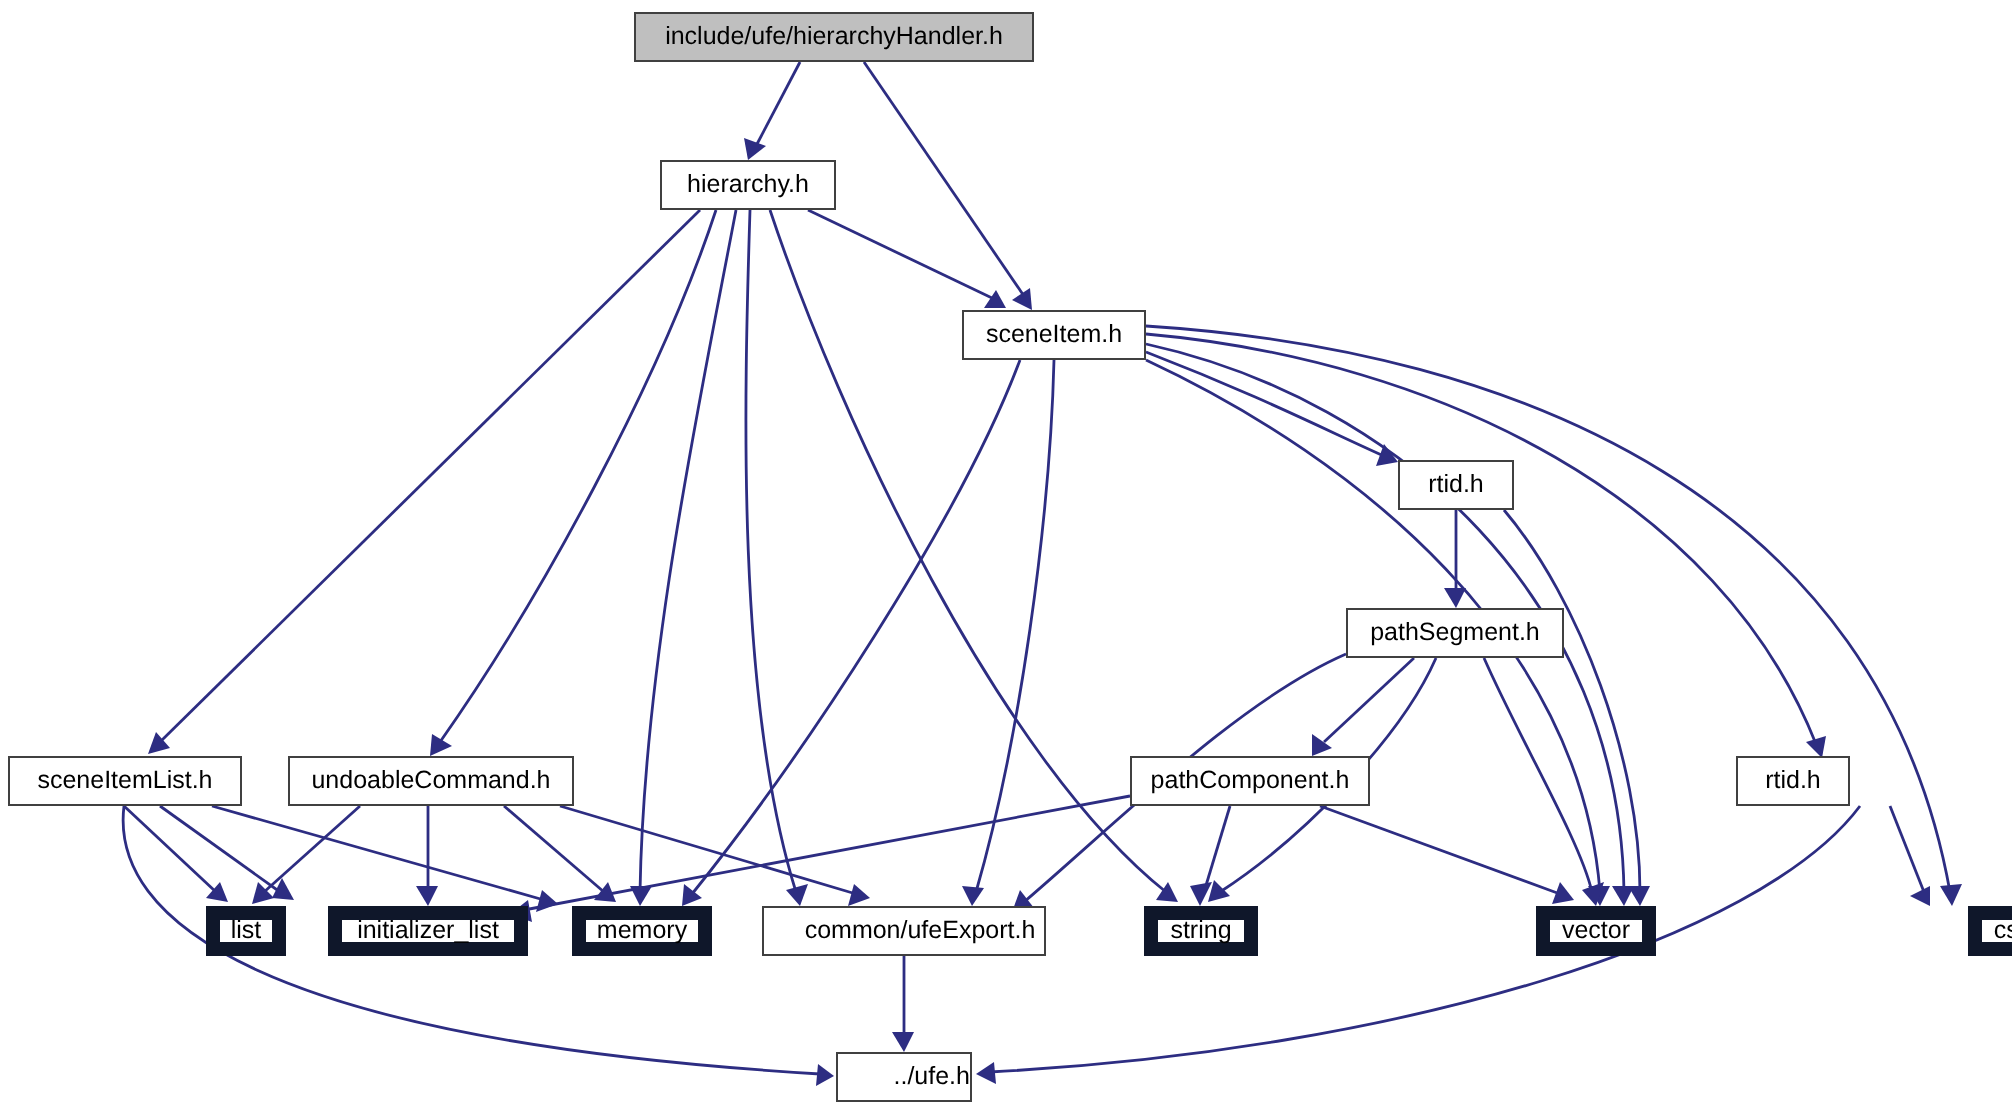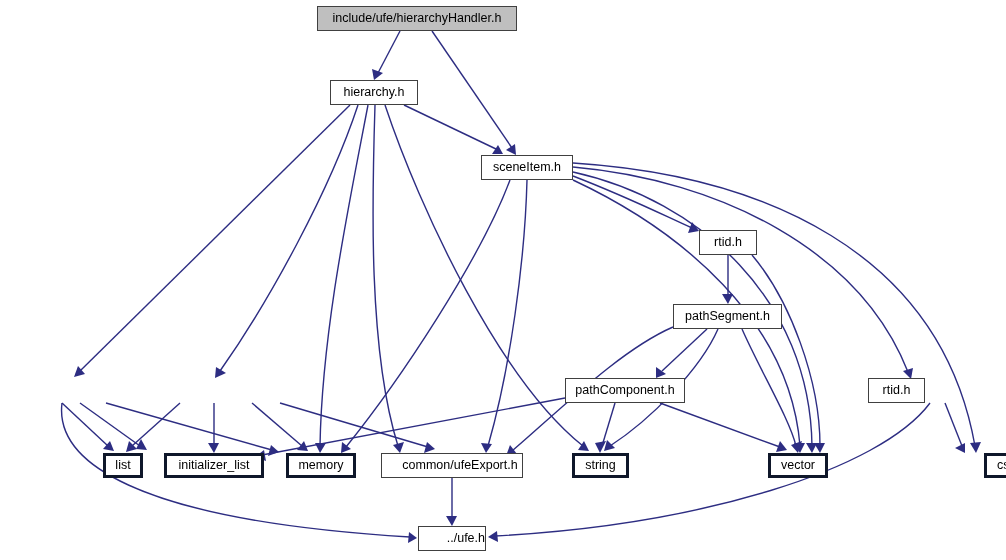--- a/index.html
+++ b/index.html
@@ -35,21 +35,21 @@
     position: absolute;
     box-sizing: border-box;
     display: flex;
     align-items: center;
     justify-content: center;
     white-space: nowrap;
     font-size: 12.5px;
     line-height: 1;
     color: #000000;
     background: #ffffff;
-    border: 3px solid #0f172a;
+    border: 7px solid #0f172a;
     z-index: 5;
   }
   .node.local {
     border: 1.6px solid #404040;
   }
   .node.root {
     background: #bfbfbf;
     border: 1.6px solid #404040;
   }
 </style>
@@ -183,21 +183,27 @@
   </div>
 
   <div class="node local" style="left:699px; top:230px; width:58px; height:25px;">
     <span>rtid.h</span>
   </div>
 
   <div class="node local" style="left:673px; top:304px; width:109px; height:25px;">
     <span>pathSegment.h</span>
   </div>
 
-
+  <div class="node local" style="left:4px; top:378px; width:117px; height:25px;">
+    <span>sceneItemList.h</span>
+  </div>
+
+  <div class="node local" style="left:144px; top:378px; width:143px; height:25px;">
+    <span>undoableCommand.h</span>
+  </div>
 
   <div class="node local" style="left:565px; top:378px; width:120px; height:25px;">
     <span>pathComponent.h</span>
   </div>
 
   <div class="node local" style="left:868px; top:378px; width:57px; height:25px;">
     <span>rtid.h</span>
   </div>
 
   <div class="node system" style="left:103px; top:453px; width:40px; height:25px;">

